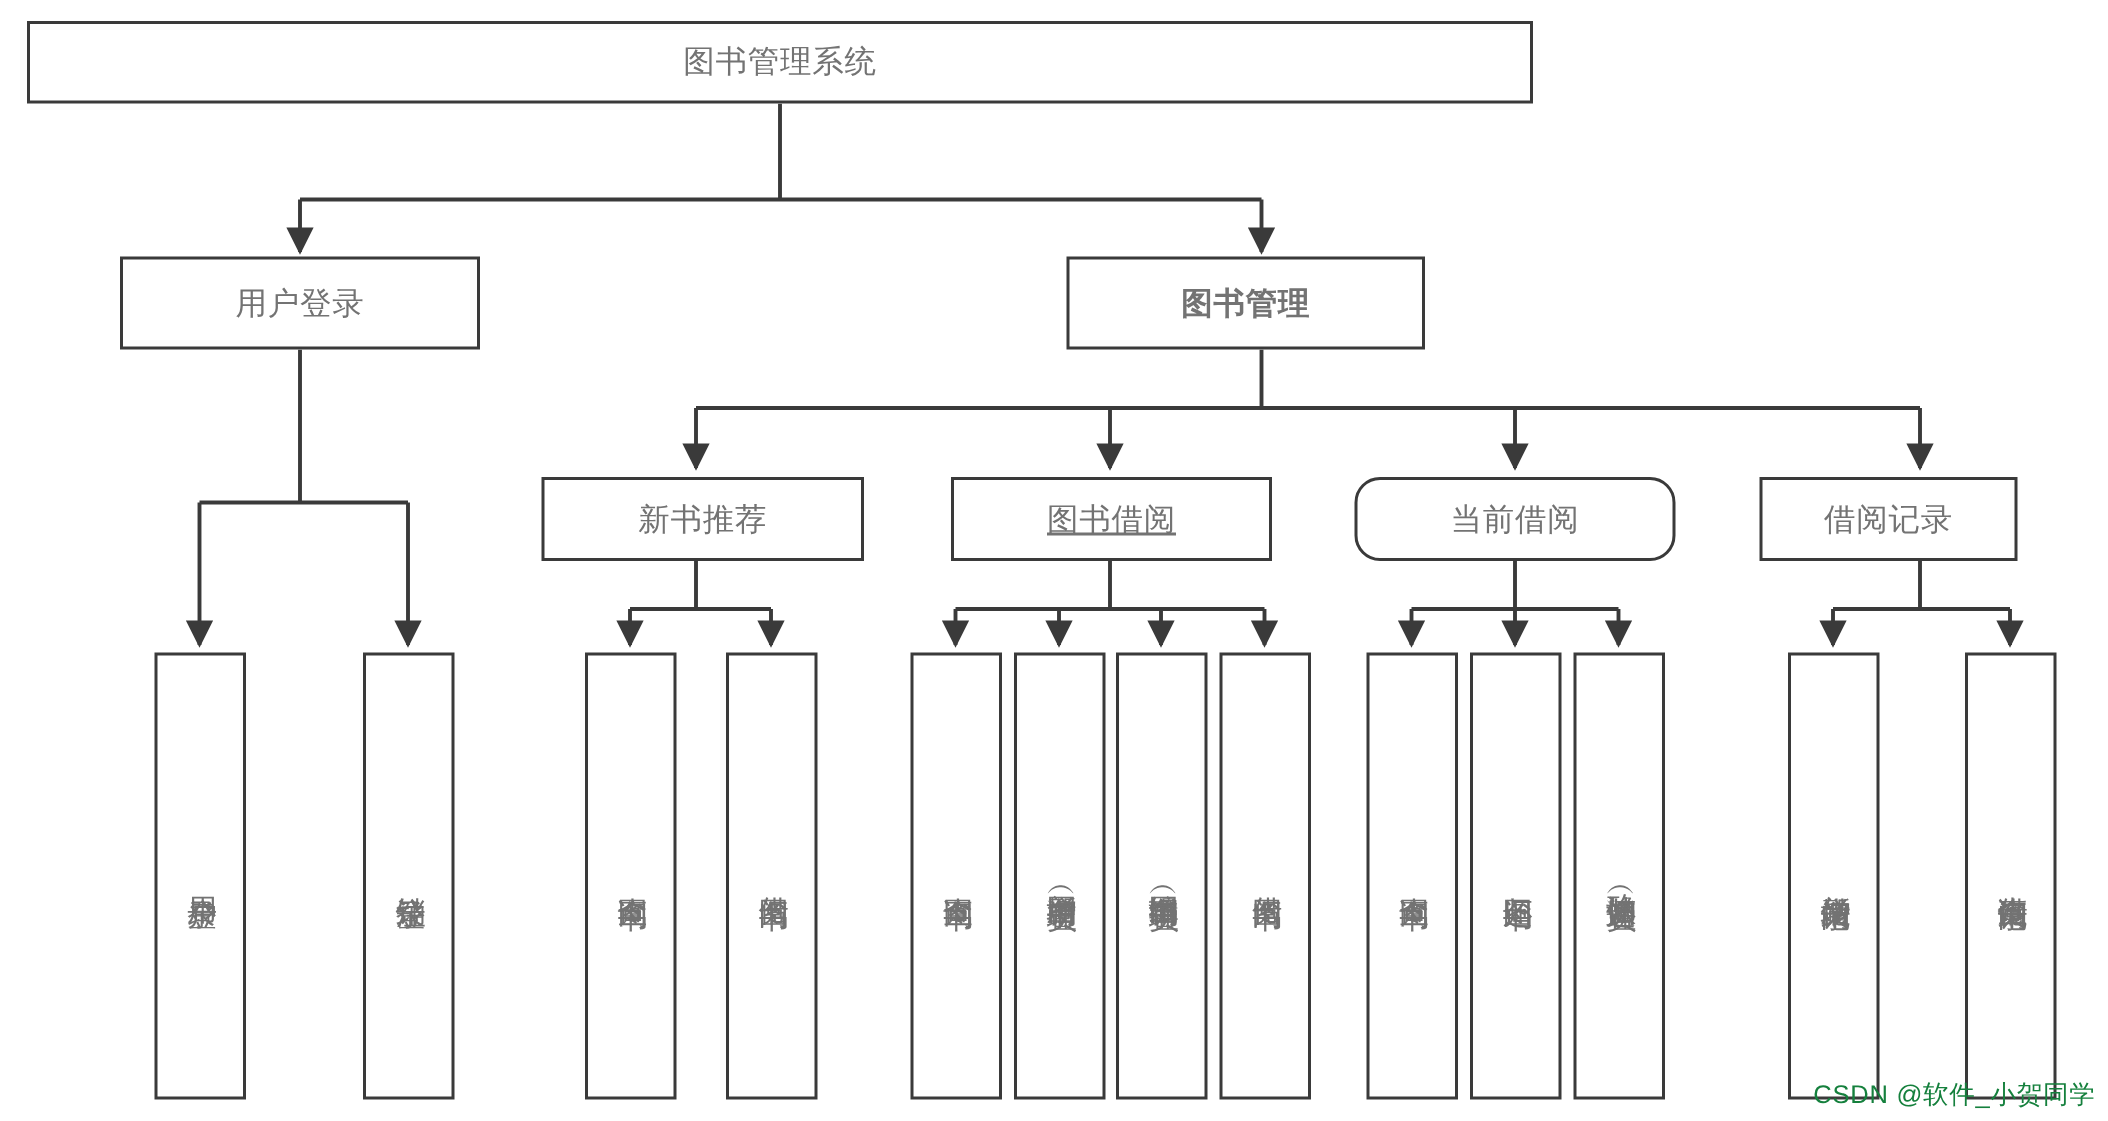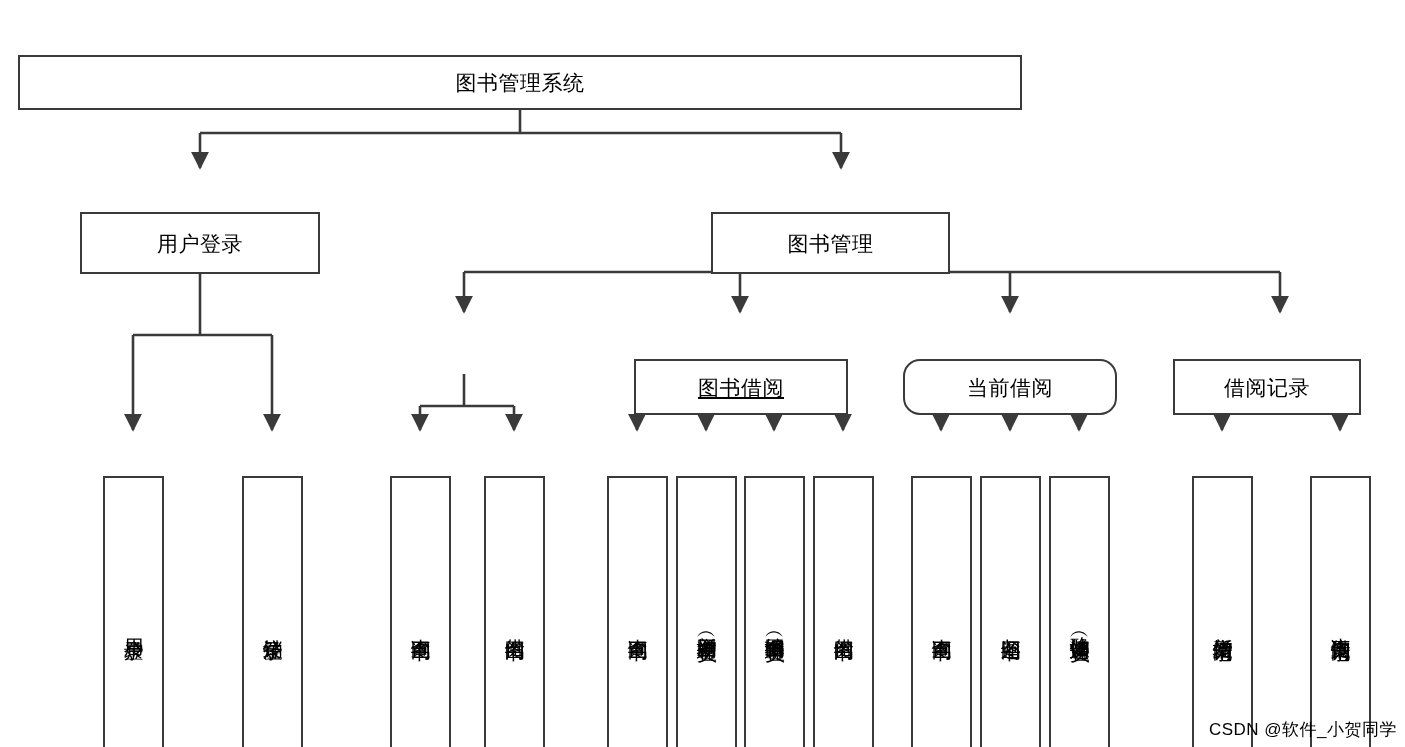--- a/index.html
+++ b/index.html
@@ -26,22 +26,21 @@
     pointer-events: none;
   }
   .node {
     position: absolute;
     box-sizing: border-box;
     background: #ffffff;
     border: 2px solid #3a3a3a;
     display: flex;
     align-items: center;
     justify-content: center;
-    color: #000000;
-    margin-top: 41px;
+    color: #737373;
   }
   .node.horiz {
     font-size: 21px;
     letter-spacing: 0.5px;
   }
   .node.vert {
     font-size: 20px;
     letter-spacing: 1px;
   }
   .node.vert .vtext {
@@ -55,21 +54,21 @@
   .node.horiz .htext {
     display: block;
     white-space: nowrap;
     line-height: 1;
   }
   #watermark {
     position: absolute;
     right: 8px;
     bottom: 6px;
     font-size: 17px;
-    color: #000000;
+    color: #15803d;
     letter-spacing: 0.5px;
     white-space: nowrap;
     user-select: none;
   }
 </style>
 </head>
 <body>
 
 <div id="canvas">
 
@@ -124,31 +123,34 @@
     </g>
   </svg>
 
   <div class="node horiz" style="left:18px; top:14px; width:1004px; height:55px;">
     <span class="htext">图书管理系统</span>
   </div>
 
   <div class="node horiz" style="left:80px; top:171px; width:240px; height:62px;">
     <span class="htext">用户登录</span>
   </div>
-  <div class="node horiz" style="left:711px; top:171px; width:239px; height:62px;">
+  <div class="node horiz" style="left:711px; top:171px; width:239px; height:62px;font-weight:bold;">
     <span class="htext">图书管理</span>
   </div>
 
+  <div class="node horiz" style="left:361px; top:318px; width:215px; height:56px;">
+    <span class="htext">新书推荐</span>
+  </div>
   <div class="node horiz" style="left:634px; top:318px; width:214px; height:56px;text-decoration:underline;">
     <span class="htext">图书借阅</span>
   </div>
   <div class="node horiz" style="left:903px; top:318px; width:214px; height:56px;border-radius:17px;">
     <span class="htext">当前借阅</span>
   </div>
-  <div class="node horiz" style="left:1173px; top:318px; width:188px; height:56px;">
+  <div class="node horiz" style="left:1173px; top:318px; width:172px; height:56px;">
     <span class="htext">借阅记录</span>
   </div>
 
   <div class="node vert" style="left:103px; top:435px; width:61px; height:298px;">
     <span class="vtext">用户登录</span>
   </div>
   <div class="node vert" style="left:242px; top:435px; width:61px; height:298px;">
     <span class="vtext">注销登录</span>
   </div>
 

